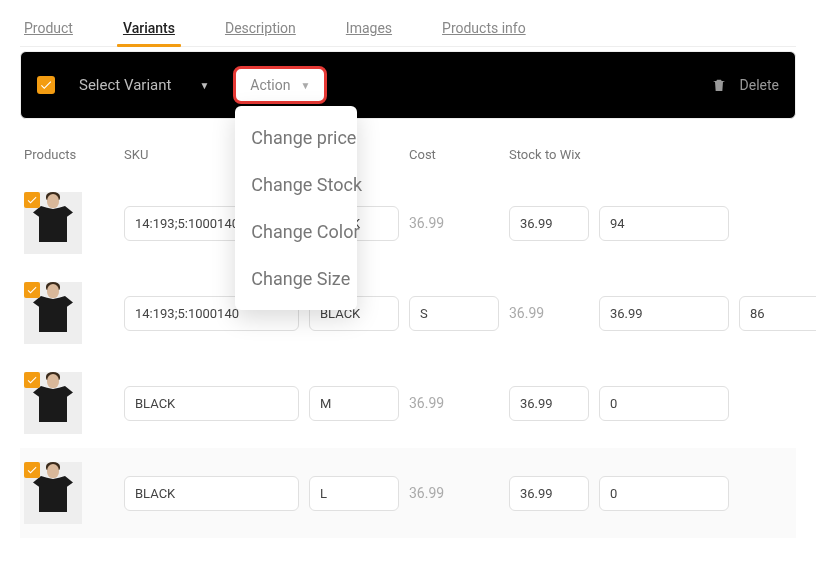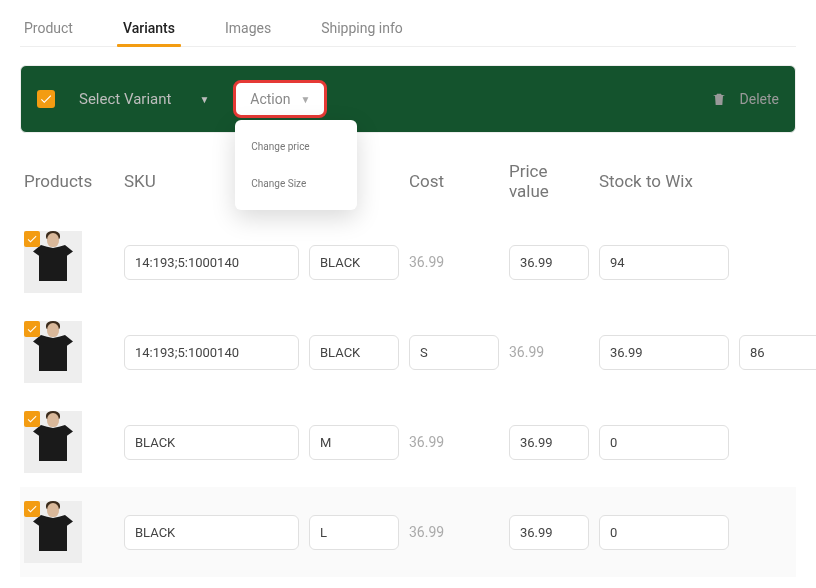--- a/index.html
+++ b/index.html
@@ -22,36 +22,37 @@
     display: flex;
     gap: 50px;
     border-bottom: 1px solid #eee;
     padding: 0 4px;
   }
   .tab {
     padding: 8px 0 10px 0;
     color: #888;
     cursor: pointer;
     position: relative;
+    text-decoration: underline;
   }
   .tab.active {
     color: #222;
     font-weight: 500;
   }
   .tab.active::after {
     content: "";
     position: absolute;
     left: -6px; right: -6px; bottom: -1px;
     height: 3px;
     background: #f39c12;
     border-radius: 1px;
   }
   .toolbar {
-    margin-top: 18px;
-    background: #14532d;
+    margin-top: 4px;
+    background: #000000;
     border: 1px solid #eee;
     border-radius: 6px;
     display: flex;
     align-items: center;
     padding: 14px 16px;
     position: relative;
   }
   .chk {
     width: 18px; height: 18px;
     background: #f39c12;
@@ -95,21 +96,21 @@
     width: 122px;
     background: #fff;
     border-radius: 6px;
     box-shadow: 0 8px 24px rgba(0,0,0,0.15);
     padding: 8px 0;
     z-index: 10;
   }
   .dropdown-item {
     padding: 13px 16px;
     color: #777;
-    font-size: 10px;
+    font-size: 18px;
     cursor: pointer;
     white-space: nowrap;
   }
   .spacer { flex: 1; }
   .delete {
     display: flex;
     align-items: center;
     gap: 13px;
     color: #999;
     cursor: pointer;
@@ -119,21 +120,21 @@
   .grid { margin-top: 18px; }
   .head-row, .data-row {
     display: grid;
     grid-template-columns: 90px 175px 90px 90px 80px 130px 110px;
     gap: 10px;
     align-items: center;
     padding: 10px 4px;
   }
   .head-row {
     color: #777;
-    font-size: 17px;
+    font-size: 13px;
     padding-bottom: 16px;
   }
   .data-row { padding: 14px 4px; }
   .data-row:nth-of-type(odd) { }
   .row-alt { background: #fafafa; }
   .prod-cell { display: flex; align-items: flex-start; gap: 0; position: relative; }
   .chk-sm {
     width: 16px; height: 16px;
     background: #f39c12;
     border-radius: 2px;
@@ -192,61 +193,63 @@
   .cost { color: #aaa; }
 </style>
 </head>
 <body>
 
 <div class="page">
 
   <div class="tabs">
     <div class="tab">Product</div>
     <div class="tab active">Variants</div>
+    <div class="tab">Description</div>
     <div class="tab">Images</div>
-    <div class="tab">Shipping info</div>
+    <div class="tab">Products info</div>
   </div>
 
   <div class="toolbar">
     <span class="chk">
       <svg viewBox="0 0 24 24">
           <path fill="#fff" d="M9 16.2 4.8 12l-1.4 1.4L9 19 21 7l-1.4-1.4z"></path>
         </svg>
     </span>
     <span class="sv-label">Select Variant</span>
     <span class="caret">▼</span>
 
     <div class="action-wrap">
       <div class="action-btn">
         <span>Action</span>
         <span class="acaret">▼</span>
       </div>
       <div class="dropdown">
         <div class="dropdown-item">Change price</div>
+        <div class="dropdown-item">Change Stock</div>
+        <div class="dropdown-item">Change Color</div>
         <div class="dropdown-item">Change Size</div>
       </div>
     </div>
 
     <div class="spacer"></div>
 
     <div class="delete">
       <svg viewBox="0 0 24 24">
           <path d="M6 7h12l-1 14H7L6 7zm3-3h6l1 2H8l1-2zM4 6h16v1H4z"></path>
         </svg>
       <span>Delete</span>
     </div>
   </div>
 
   <div class="grid">
     <div class="head-row">
       <div>Products</div>
       <div>SKU</div>
       <div></div>
       <div>Cost</div>
-      <div>Price value</div>
       <div>Stock to Wix</div>
     </div>
 
     <div class="data-row">
       <div class="prod-cell">
         <div class="thumb">
           <div class="hair"></div>
             <div class="head"></div>
             <div class="tshirt"></div>
           <span class="chk-sm">

